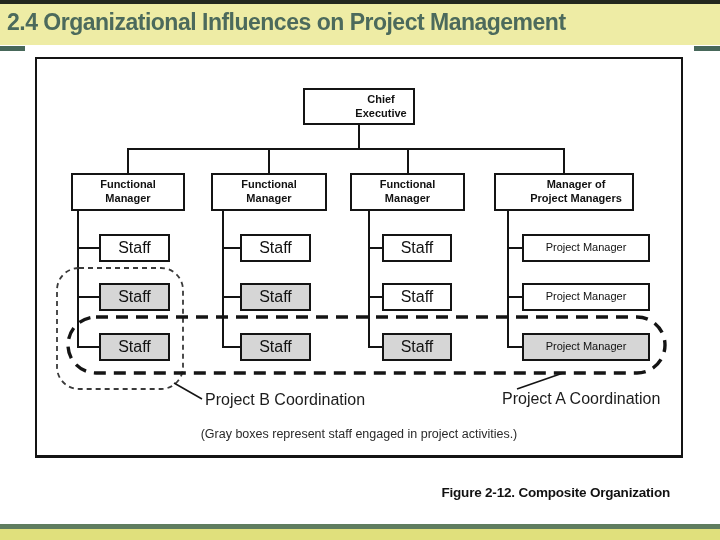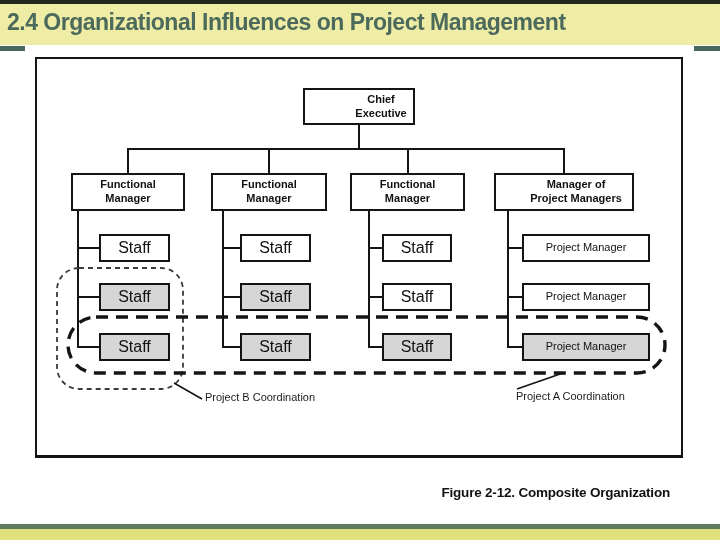--- a/index.html
+++ b/index.html
@@ -26,21 +26,21 @@
         display:flex;align-items:center;justify-content:center;text-align:center;
         color:#111;white-space:pre-line;line-height:1.25;z-index:3;}
   .obox.mgr{font-weight:bold;font-size:11px;}
   .obox.report{font-size:16px;}
   .obox.engaged{background:#d6d6d6;}
 
   
   .cline{position:absolute;background:#141414;z-index:1;}
 
   
-  .ann{position:absolute;color:#1c1c1c;font-size:11px;z-index:4;}
+  .ann{position:absolute;color:#1c1c1c;font-size:16px;z-index:4;}
   .note{position:absolute;left:35px;top:427px;width:648px;text-align:center;
         color:#2a2a2a;font-size:12.5px;z-index:4;}
   .caption{position:absolute;left:0;top:485px;width:670px;text-align:right;
            font-weight:bold;font-size:13.5px;color:#111;letter-spacing:-0.2px;}
   .overlay{position:absolute;left:0;top:0;width:720px;height:540px;z-index:2;pointer-events:none;}
 </style>
 </head>
 <body>
 
 <div class="page">
@@ -108,18 +108,19 @@
 
   <div class="obox report" style="left:382px;top:234px;width:70px;height:28px;">Staff</div>
   <div class="obox report" style="left:382px;top:283px;width:70px;height:28px;">Staff</div>
   <div class="obox report engaged" style="left:382px;top:333px;width:70px;height:28px;">Staff</div>
 
   <div class="obox report" style="left:522px;top:234px;width:128px;height:28px;font-size:11px;">Project Manager</div>
   <div class="obox report" style="left:522px;top:283px;width:128px;height:28px;font-size:11px;">Project Manager</div>
   <div class="obox report engaged" style="left:522px;top:333px;width:128px;height:28px;font-size:11px;">Project Manager</div>
 
   <div class="ann" style="left:205px;top:391px;">Project B Coordination</div>
-  <div class="ann" style="left:516px;top:390px;text-align:right;">Project A Coordination</div>
+  <div class="ann" style="left:502px;top:390px;text-align:right;">Project A Coordination</div>
+  <div class="note">(Gray boxes represent staff engaged in project activities.)</div>
   <div class="caption">Figure 2-12. Composite Organization</div>
 
   <div class="footer-line"></div>
   <div class="footer-band"></div>
 </div>
 
 </body></html>

